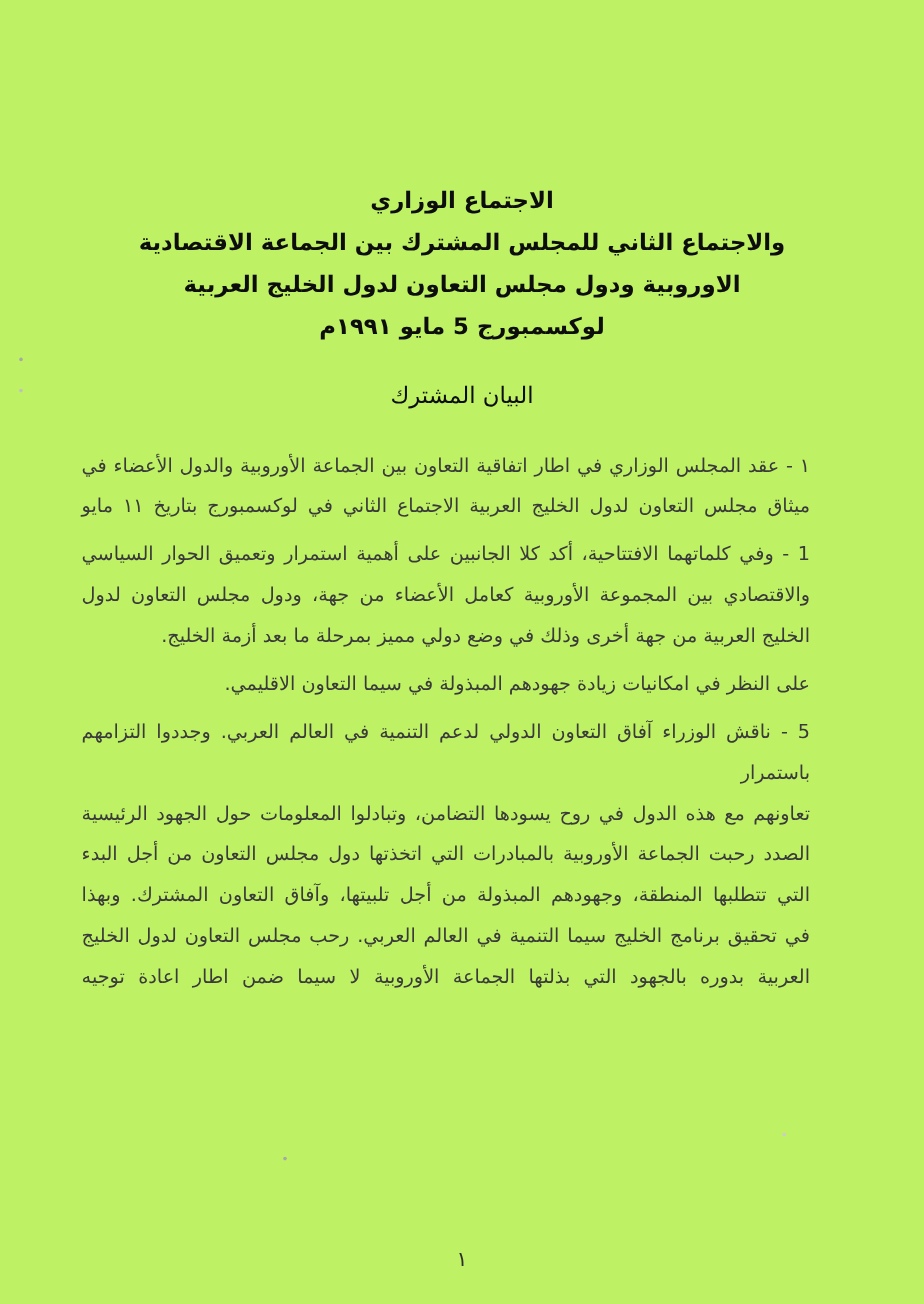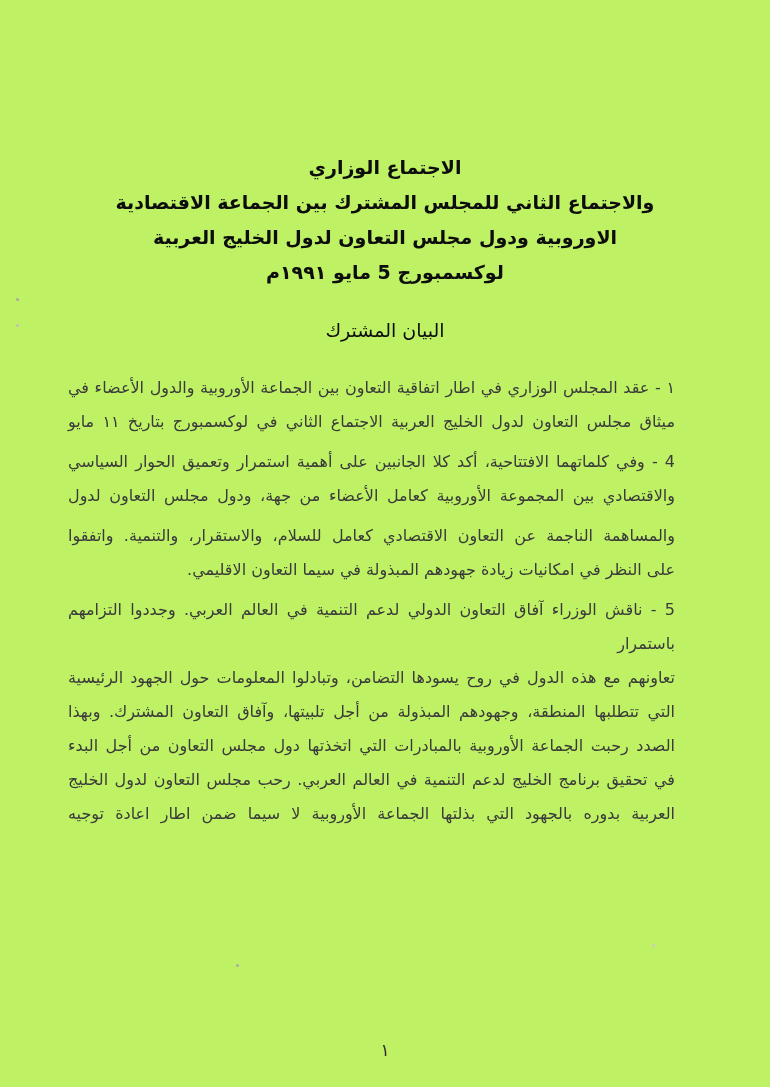--- a/index.html
+++ b/index.html
@@ -93,33 +93,33 @@
   </div>
 
   <div class="subtitle">البيان المشترك</div>
 
   <div class="content" id="statement-body">
       <div class="para">
         <div class="line">١ - عقد المجلس الوزاري في اطار اتفاقية التعاون بين الجماعة الأوروبية والدول الأعضاء في</div>
         <div class="line">ميثاق مجلس التعاون لدول الخليج العربية الاجتماع الثاني في لوكسمبورج بتاريخ ١١ مايو</div>
       </div>
       <div class="para">
-        <div class="line">4 - وفي كلماتهما الافتتاحية، أكد كلا الجانبين على أهمية استمرار وتعميق الحوار السياسي</div>
+        <div class="line">1 - وفي كلماتهما الافتتاحية، أكد كلا الجانبين على أهمية استمرار وتعميق الحوار السياسي</div>
         <div class="line">والاقتصادي بين المجموعة الأوروبية كعامل الأعضاء من جهة، ودول مجلس التعاون لدول</div>
+        <div class="line last">الخليج العربية من جهة أخرى وذلك في وضع دولي مميز بمرحلة ما بعد أزمة الخليج.</div>
       </div>
       <div class="para">
-        <div class="line">والمساهمة الناجمة عن التعاون الاقتصادي كعامل للسلام، والاستقرار، والتنمية. واتفقوا</div>
         <div class="line last">على النظر في امكانيات زيادة جهودهم المبذولة في سيما التعاون الاقليمي.</div>
       </div>
       <div class="para">
         <div class="line">5 - ناقش الوزراء آفاق التعاون الدولي لدعم التنمية في العالم العربي. وجددوا التزامهم باستمرار</div>
         <div class="line">تعاونهم مع هذه الدول في روح يسودها التضامن، وتبادلوا المعلومات حول الجهود الرئيسية</div>
+        <div class="line">الصدد رحبت الجماعة الأوروبية بالمبادرات التي اتخذتها دول مجلس التعاون من أجل البدء</div>
         <div class="line">التي تتطلبها المنطقة، وجهودهم المبذولة من أجل تلبيتها، وآفاق التعاون المشترك. وبهذا</div>
-        <div class="line">الصدد رحبت الجماعة الأوروبية بالمبادرات التي اتخذتها دول مجلس التعاون من أجل البدء</div>
-        <div class="line">في تحقيق برنامج الخليج لدعم التنمية في العالم العربي. رحب مجلس التعاون لدول الخليج</div>
+        <div class="line">في تحقيق برنامج الخليج سيما التنمية في العالم العربي. رحب مجلس التعاون لدول الخليج</div>
         <div class="line">العربية بدوره بالجهود التي بذلتها الجماعة الأوروبية لا سيما ضمن اطار اعادة توجيه</div>
       </div>
     </div>
 
   <div class="page-number">١</div>
 
   <div class="speck s1"></div>
   <div class="speck s2"></div>
   <div class="speck s3"></div>
   <div class="speck s4"></div>

